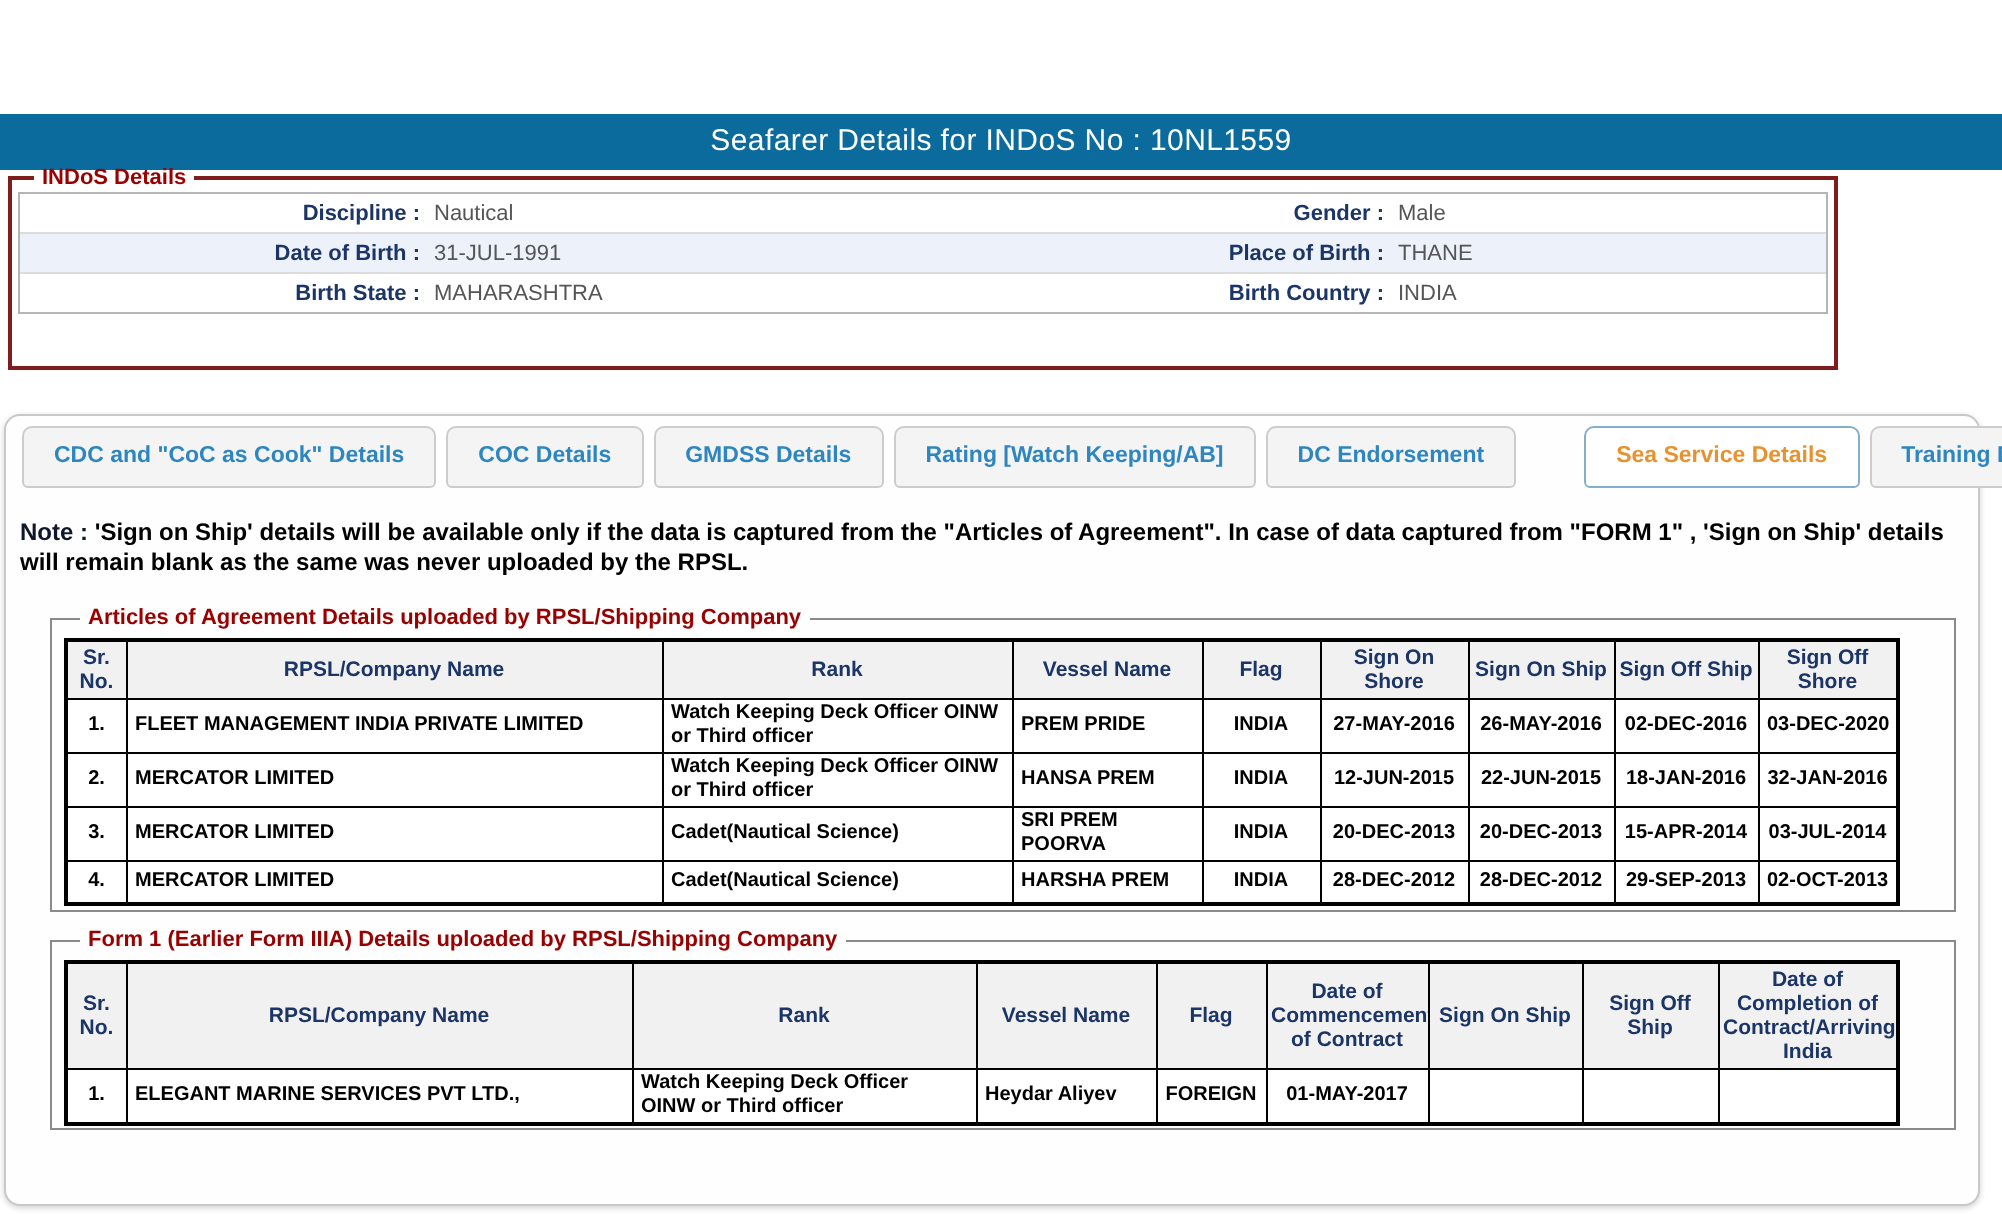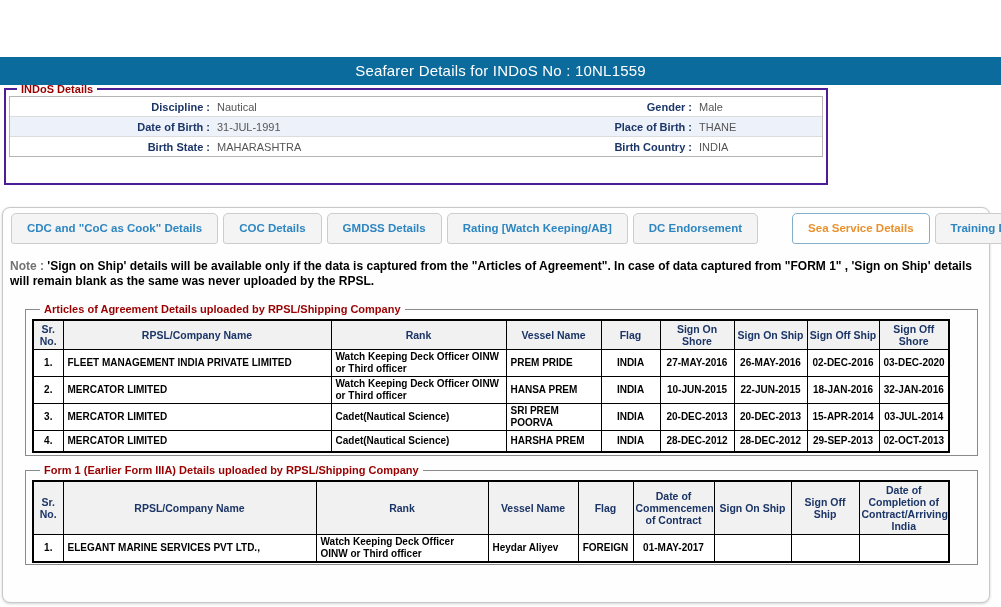--- a/index.html
+++ b/index.html
@@ -12,22 +12,22 @@
     position:absolute; top:57px; left:0; width:1001px; height:28px;
     background:#0c6b9d; color:#ffffff; font-size:15px; font-weight:normal;
     text-align:center; line-height:28px; letter-spacing:0.2px;
   }
   
   fieldset { box-sizing:border-box; margin:0; background:#fff; }
   legend {
     font-size:11px; font-weight:bold; color:#990000; padding:0 4px; margin-left:8px;
   }
   .indos-fs {
-    position:absolute; top:83px; left:4px; width:824px; height:102px;
-    border:2px solid #4c1d95; padding:1px 3px;
+    position:absolute; top:83px; left:4px; width:915px; height:102px;
+    border:2px solid #7f1d1d; padding:1px 3px;
   }
   .indos-grid { border:1px solid #b5b5b5; }
   .irow {
     display:flex; align-items:center; height:19px; font-size:11px;
     border-bottom:1px solid #dcdcdc; background:#ffffff;
   }
   .irow:last-child { border-bottom:none; }
   .irow.alt { background:#edf2fa; }
   .ilabel { font-weight:bold; color:#1c3567; text-align:right; white-space:nowrap; }
   .ival { color:#555555; padding-left:7px; white-space:nowrap; }
@@ -42,21 +42,21 @@
   .tab {
     height:29px; line-height:29px; padding:0 15px; background:#f4f4f4;
     border:1px solid #cccccc; border-radius:5px 5px 3px 3px;
     color:#2e86c1; font-weight:bold; font-size:11.5px; white-space:nowrap; cursor:pointer;
   }
   .tab.active { background:#ffffff; border-color:#85aecb; color:#e8922f;margin-left:29px; }
   .note {
     position:absolute; top:51px; left:7px; width:976px;
     font-size:12px; font-weight:bold; color:#000000; line-height:15px;
   }
-  .note-label { color:#737373;margin-top:23px; }
+  .note-label { color:#0f172a;margin-top:23px; }
   .fs {
     position:absolute; border:1px solid #8a8a8a; padding:2px 0 0 6px; background:transparent;
   }
   .fs-aoa   { top:95px;  left:22px; width:953px; height:153px; }
   .fs-form1 { top:256px; left:22px; width:953px; height:101px; }
   table.dt {
     border-collapse:collapse; table-layout:fixed; width:916px;
     margin-top:2px; border:2px solid #000000; background:#ffffff;
   }
   .dt th, .dt td { border:1px solid #000000; overflow:hidden; }
@@ -153,21 +153,21 @@
           <td class="ctr">26-MAY-2016</td>
           <td class="ctr">02-DEC-2016</td>
           <td class="ctr">03-DEC-2020</td>
         </tr>
         <tr>
           <td class="ctr">2.</td>
           <td>MERCATOR LIMITED</td>
           <td>Watch Keeping Deck Officer OINW or Third officer</td>
           <td>HANSA PREM</td>
           <td class="ctr">INDIA</td>
-          <td class="ctr">10-JUN-2015</td>
+          <td class="ctr">12-JUN-2015</td>
           <td class="ctr">22-JUN-2015</td>
           <td class="ctr">18-JAN-2016</td>
           <td class="ctr">32-JAN-2016</td>
         </tr>
         <tr>
           <td class="ctr">3.</td>
           <td>MERCATOR LIMITED</td>
           <td>Cadet(Nautical Science)</td>
           <td>SRI PREM POORVA</td>
           <td class="ctr">INDIA</td>

